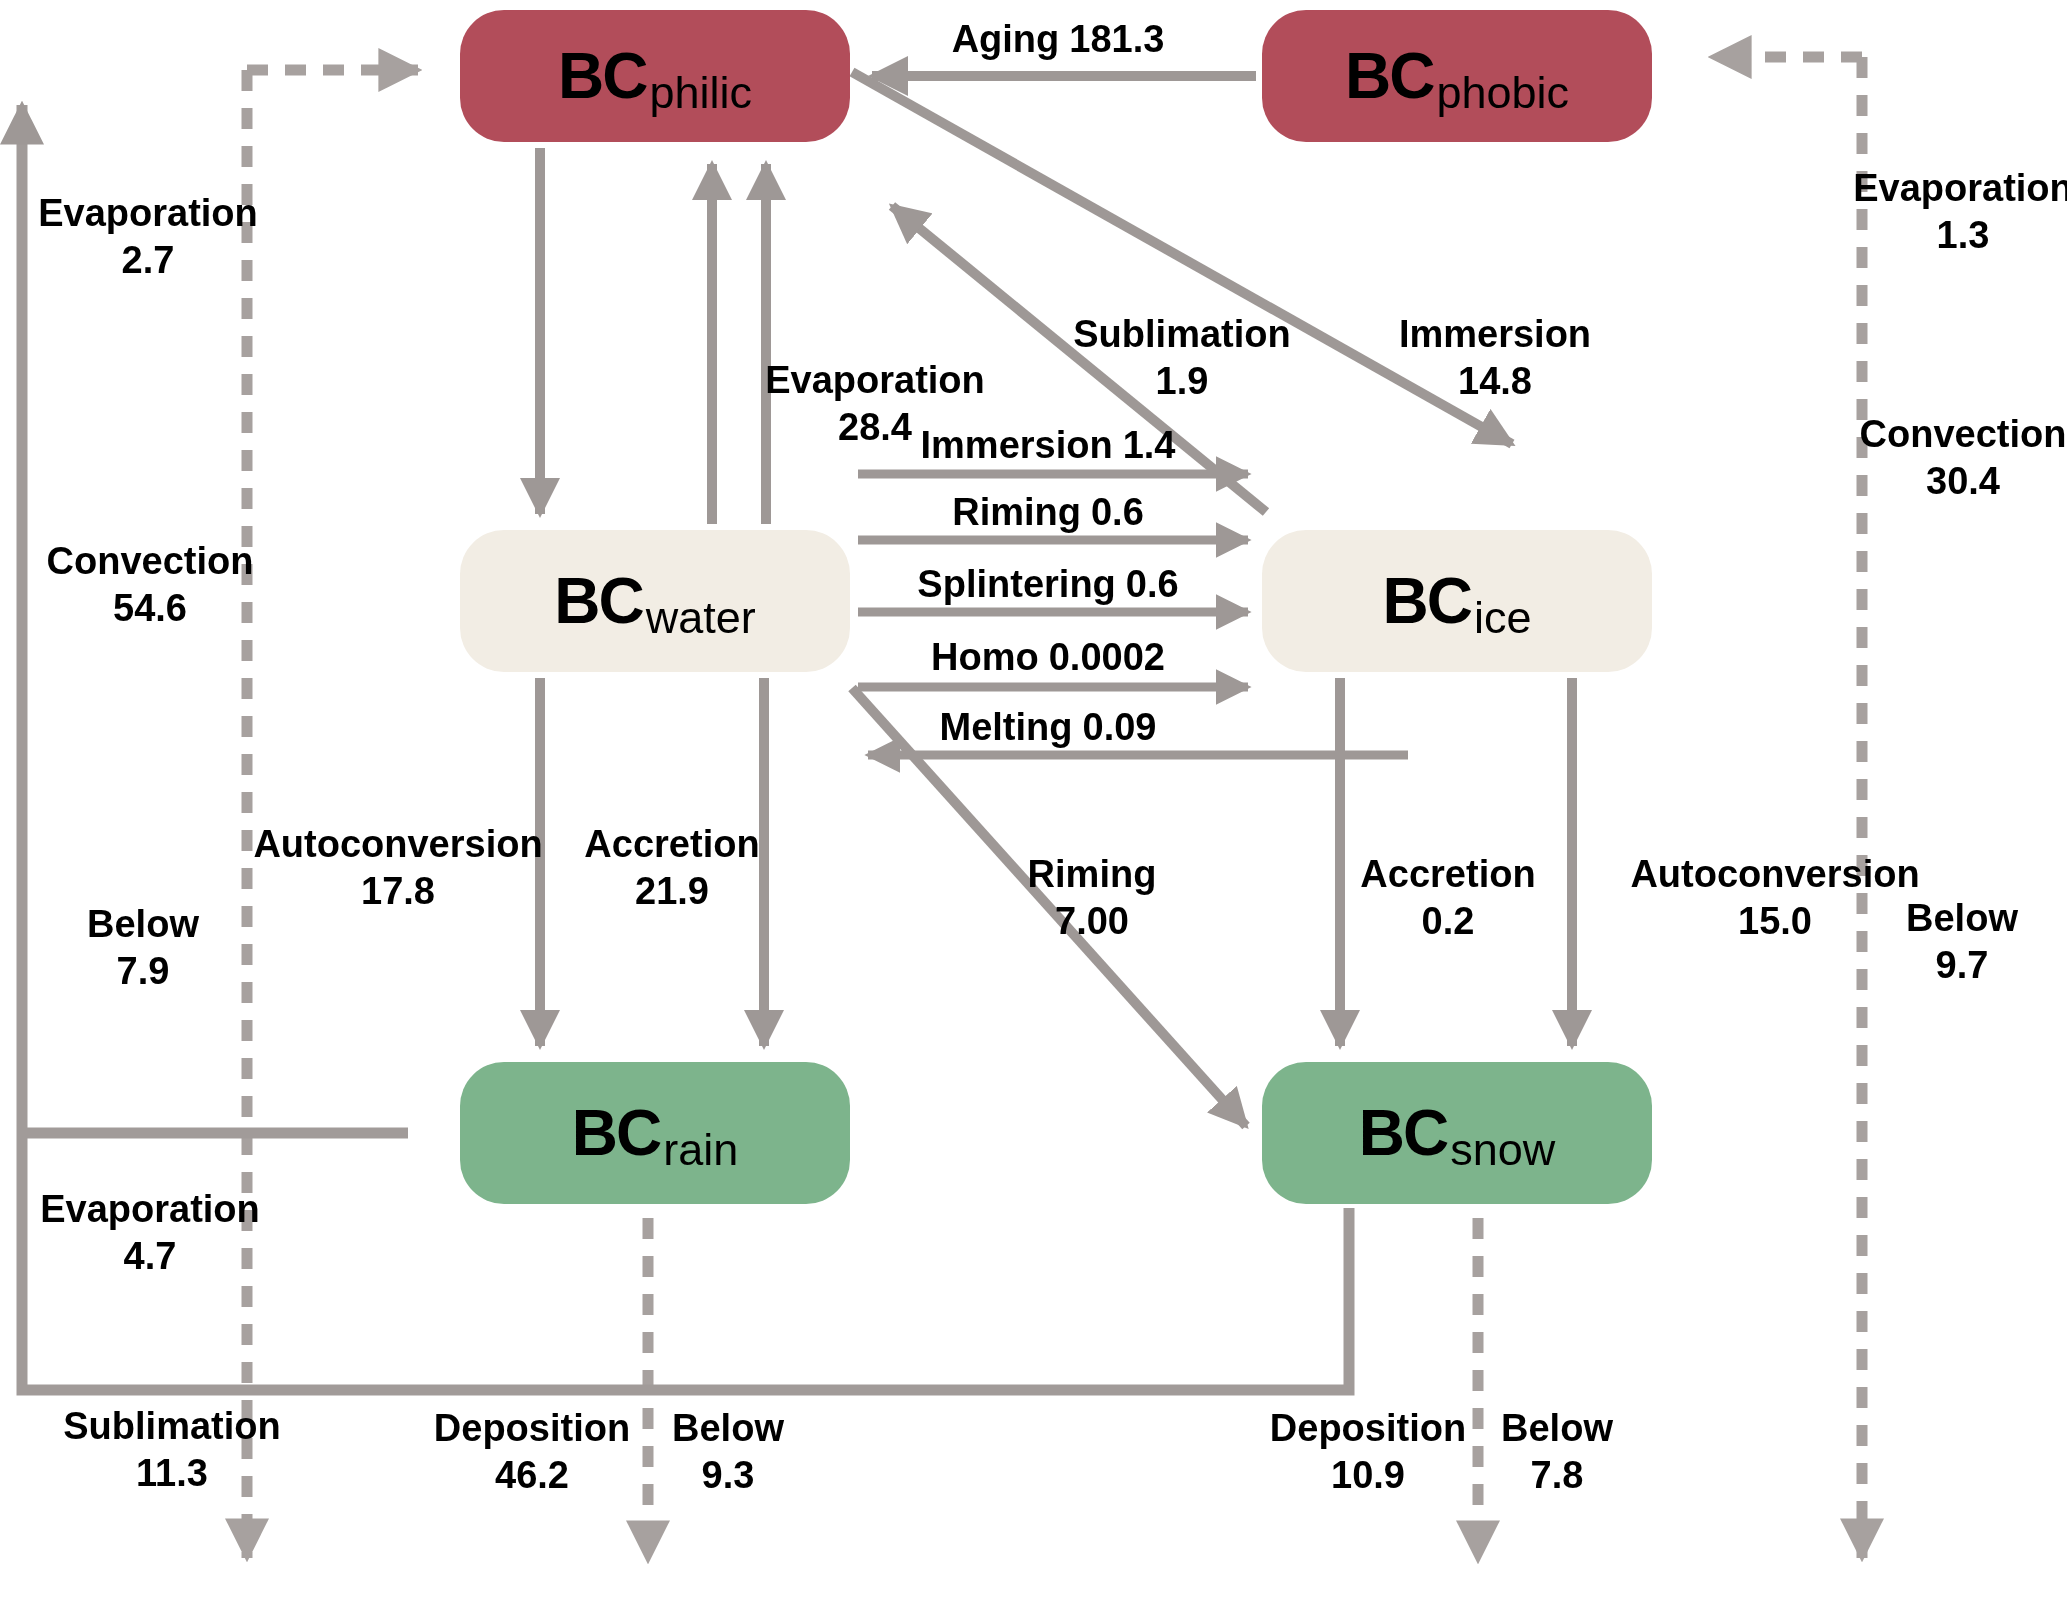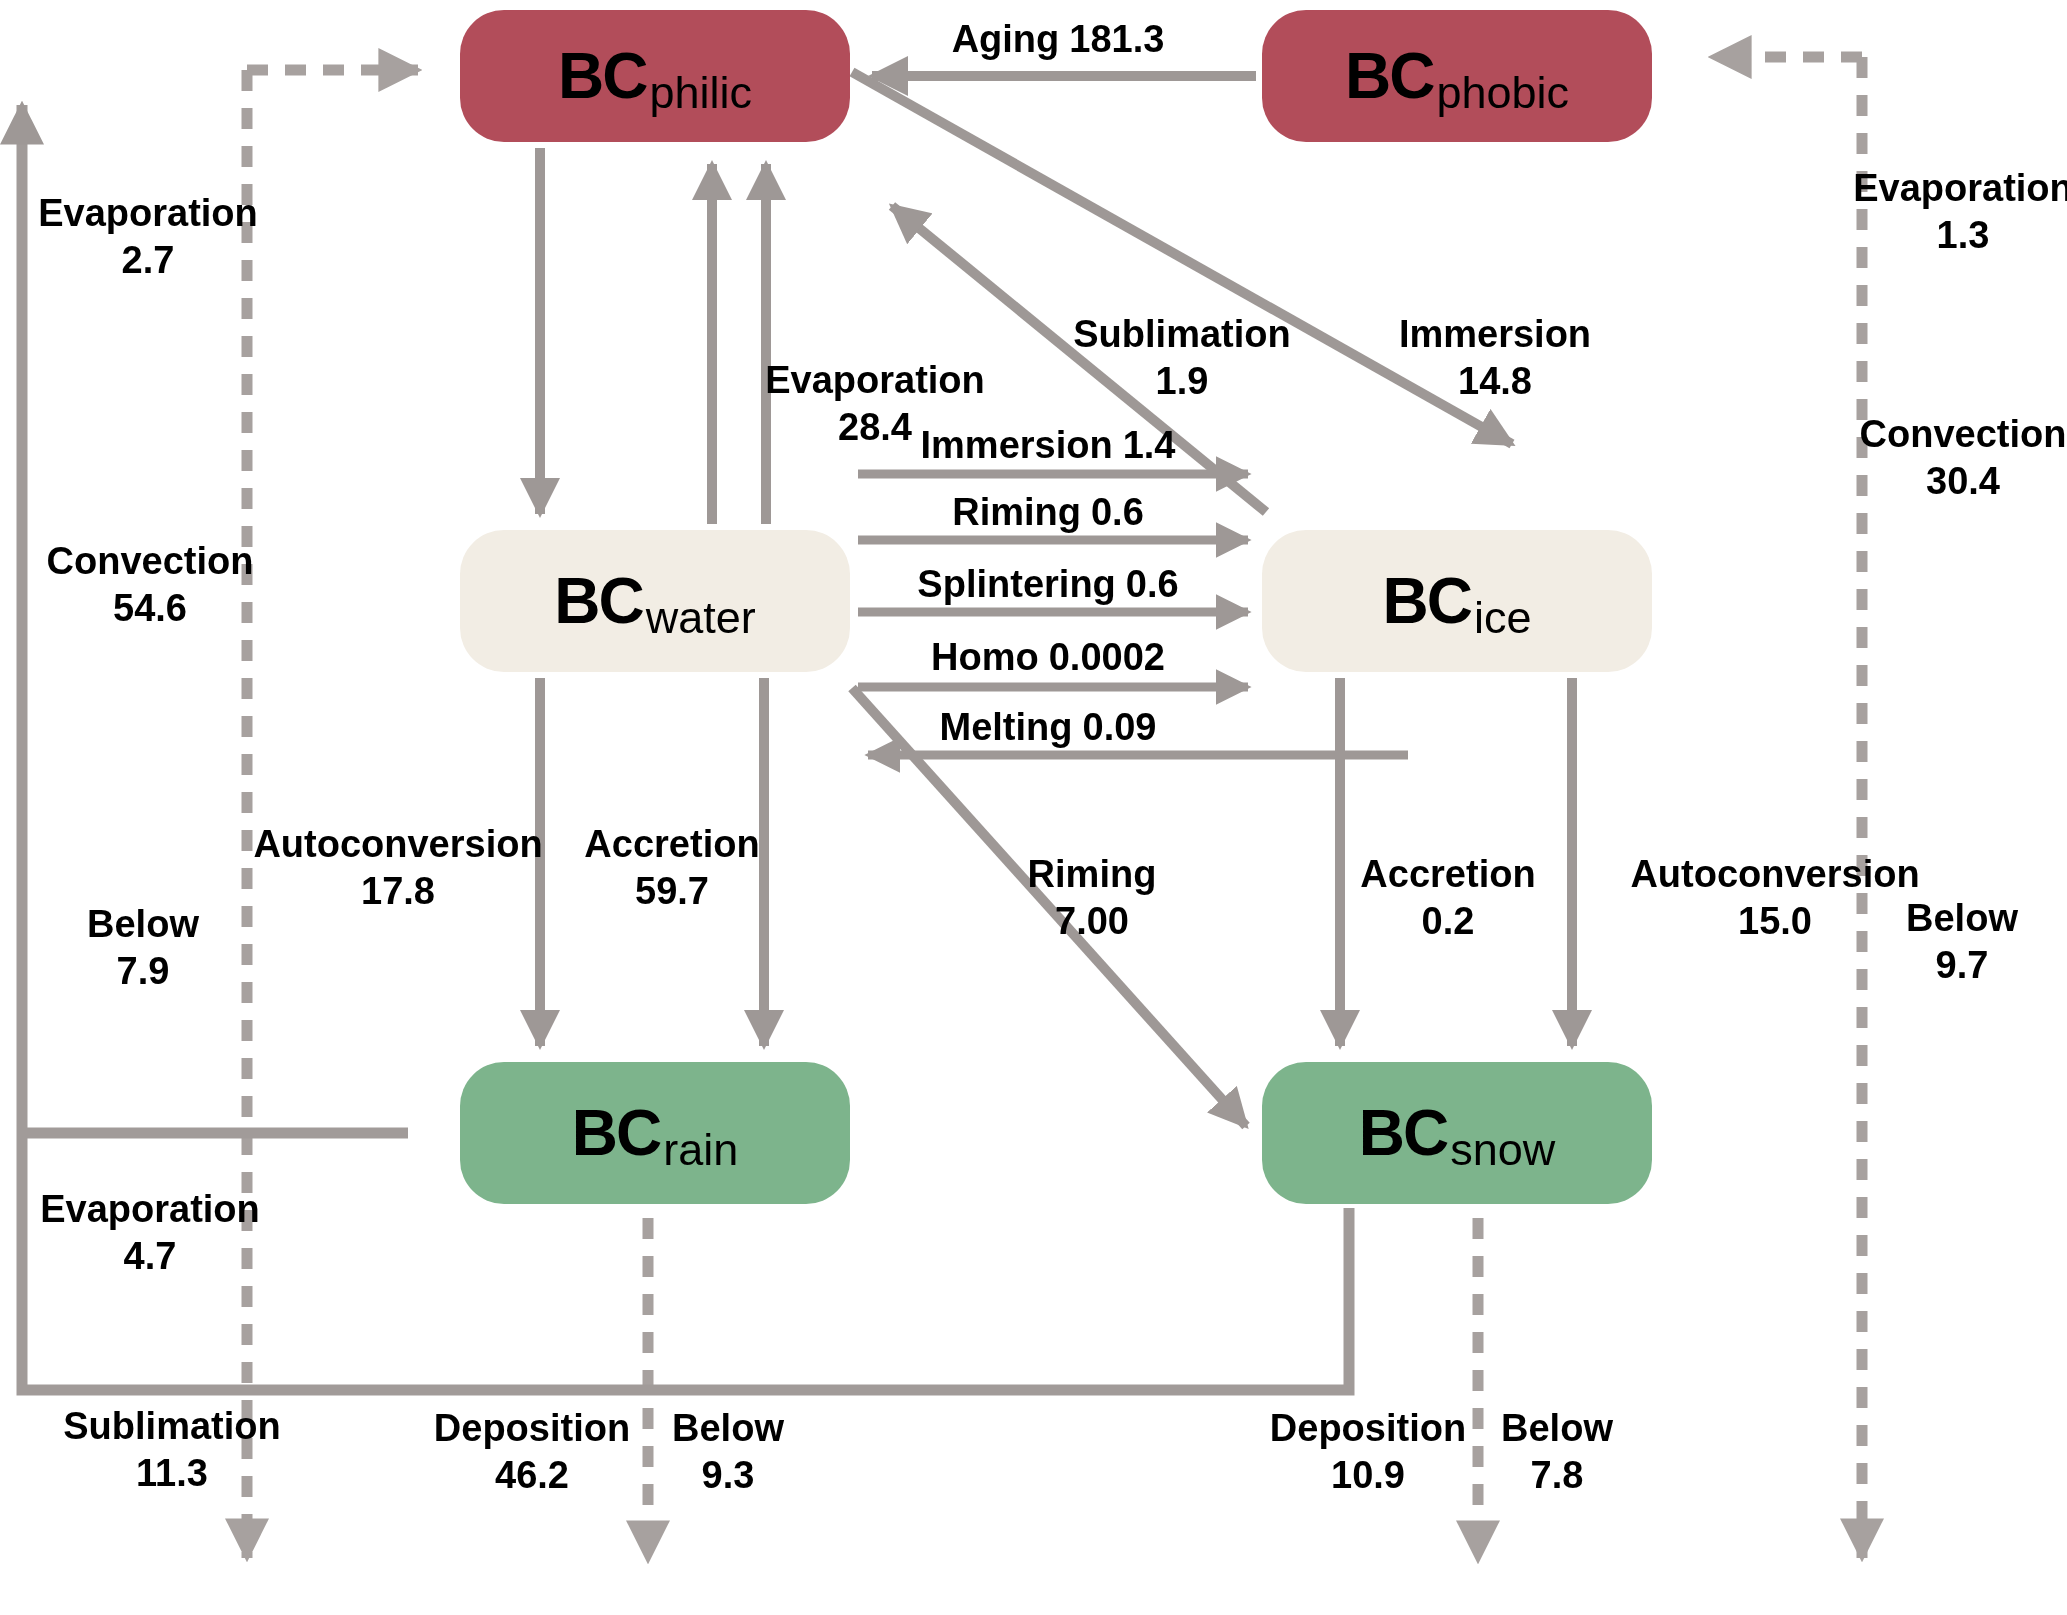--- a/index.html
+++ b/index.html
@@ -123,21 +123,21 @@
   </div>
   <div class="lbl lbl1" style="left:1048px;top:728px">
     <span class="n">Melting</span><span class="v">0.09</span>
   </div>
   <div class="lbl lbl2" style="left:398px;top:868px">
     <span class="n">Autoconversion</span>
       <span class="v">17.8</span>
   </div>
   <div class="lbl lbl2" style="left:672px;top:868px">
     <span class="n">Accretion</span>
-      <span class="v">59.7</span>
+      <span class="v">21.9</span>
   </div>
   <div class="lbl lbl2" style="left:1092px;top:898px">
     <span class="n">Riming</span>
       <span class="v">7.00</span>
   </div>
   <div class="lbl lbl2" style="left:1448px;top:898px">
     <span class="n">Accretion</span>
       <span class="v">0.2</span>
   </div>
   <div class="lbl lbl2" style="left:1775px;top:898px">

